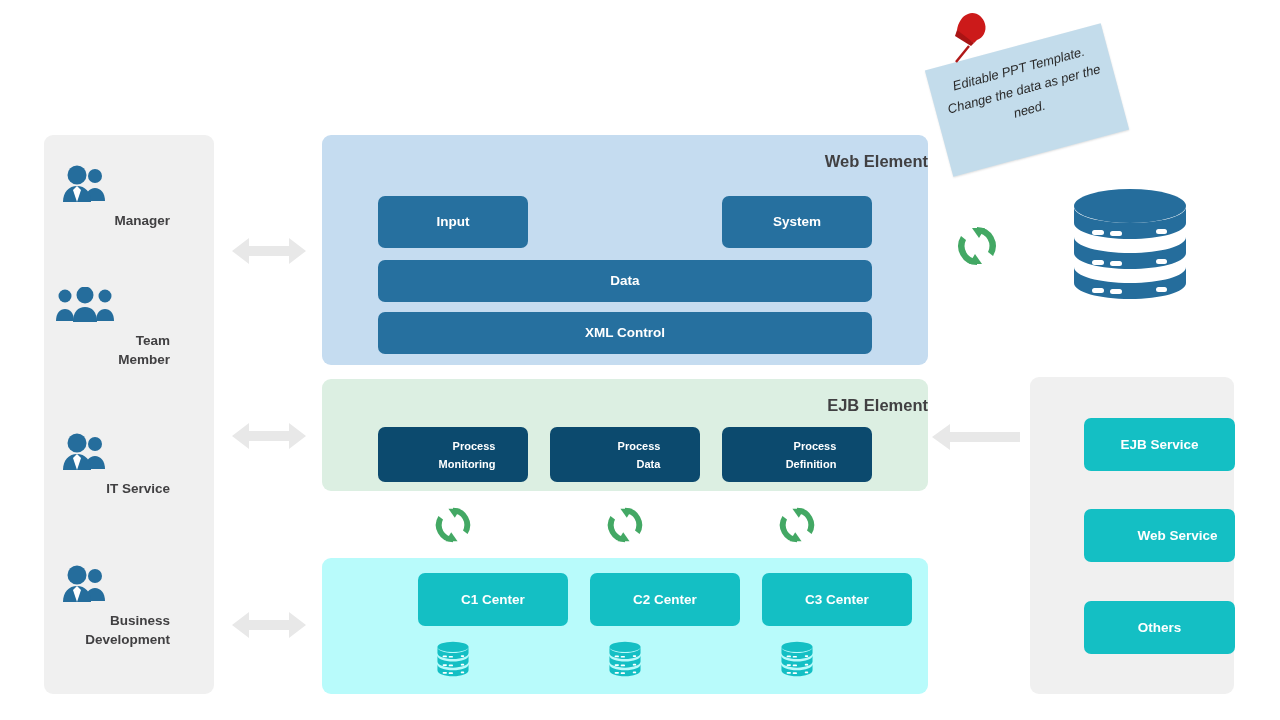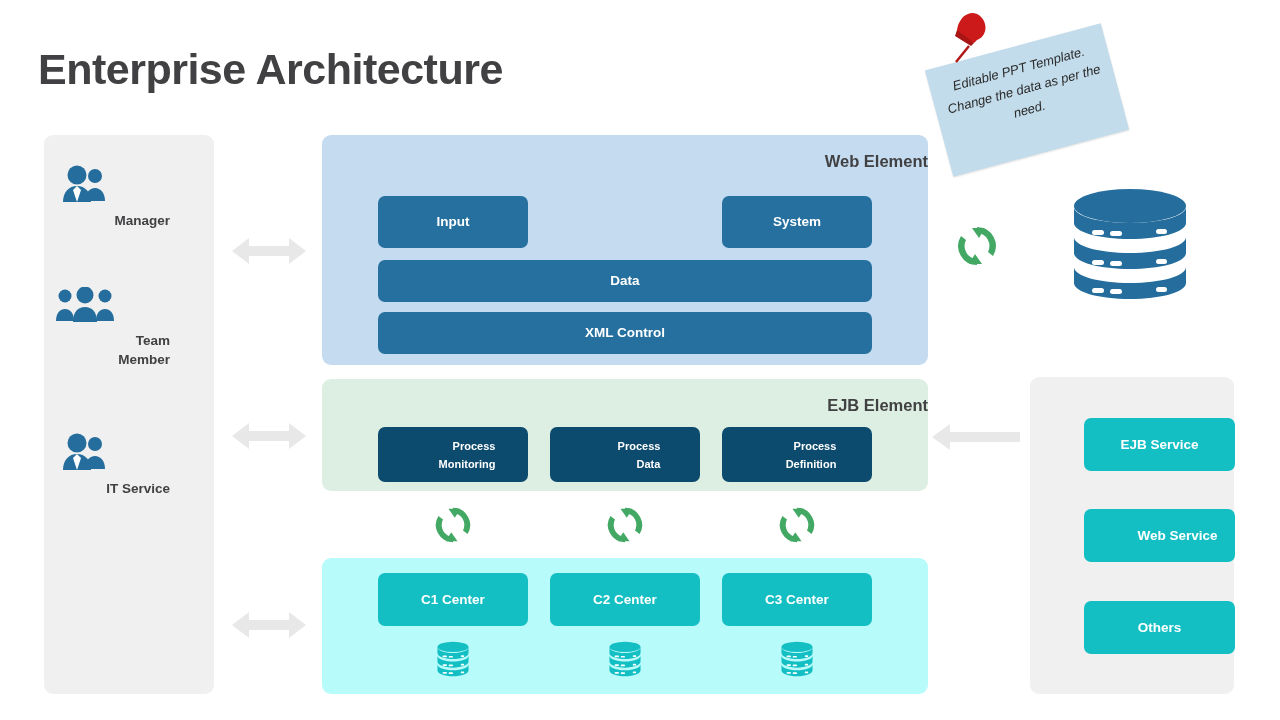--- a/index.html
+++ b/index.html
@@ -60,21 +60,21 @@
   #card-data       { left: 378px; top: 260px; width: 494px; height: 42px; }
   #card-xml        { left: 378px; top: 312px; width: 494px; height: 42px; }
 
   
   .e-card { top: 427px; width: 150px; height: 55px; }
   #card-process-monitoring { left: 378px; }
   #card-process-data       { left: 550px; }
   #card-process-definition { left: 722px; }
 
   
-  .d-card { top: 573px; width: 150px; height: 53px; }
+  .d-card { top: 573px; width: 150px; height: 53px; margin-left: 40px; }
   #card-c1 { left: 378px; }
   #card-c2 { left: 550px; }
   #card-c3 { left: 722px; }
 
   
   .db-small { position: absolute; top: 640px; width: 150px; display: flex; justify-content: center; }
   #db-c1 { left: 378px; }
   #db-c2 { left: 550px; }
   #db-c3 { left: 722px; }
 
@@ -125,21 +125,20 @@
     text-align: center; font-size: 13px; color: #2b2b2b;
     line-height: 21px; font-style: italic; padding: 0 8px;
   }
   #pushpin { position: absolute; left: 938px; top: 10px; }
 </style>
 </head>
 <body>
 
 <div id="stage">
 
-  <div id="page-title">Enterprise Architecture</div>
 
   <div id="sticky-note">
     <div id="sticky-text">Editable PPT Template. Change the data as per the need.</div>
   </div>
   <svg id="pushpin" width="56" height="62" viewBox="0 0 56 62">
     <path d="M31 36 L18 52" stroke="#b01818" stroke-width="2.4" fill="none"></path>
     <path d="M30 4 C37 1 45 6 47 14 C49 21 45 28 39 30 L36 33 L20 24 L19 20 C20 13 24 6 30 4 Z" fill="#cc1a1a"></path>
     <path d="M19 20 L36 33 L33 36 L17 26 Z" fill="#a91414"></path>
   </svg>
 
@@ -212,20 +211,35 @@
           <path d="M27 36 c0-8 4.5-13 10-13 s10 5 10 13 Z"></path>
           <circle cx="19" cy="10" r="9.5"></circle>
           <path d="M5 37 c0-10 6-16 14-16 s14 6 14 16 Z"></path>
         </g>
         <path d="M19 21 l4 4 l-4 12 l-4-12 Z" fill="#ffffff"></path>
       </svg>
     </div>
     <div class="persona-label">IT Service</div>
   </div>
 
+  <div class="persona" style="top:565px">
+    <div class="persona-icon">
+      <svg width="54" height="38" viewBox="0 0 54 38">
+        <g fill="#256d9c">
+          <circle cx="37" cy="11" r="7"></circle>
+          <path d="M27 36 c0-8 4.5-13 10-13 s10 5 10 13 Z"></path>
+          <circle cx="19" cy="10" r="9.5"></circle>
+          <path d="M5 37 c0-10 6-16 14-16 s14 6 14 16 Z"></path>
+        </g>
+        <path d="M19 21 l4 4 l-4 12 l-4-12 Z" fill="#ffffff"></path>
+      </svg>
+    </div>
+    <div class="persona-label">Business
+Development</div>
+  </div>
 
   <svg class="arrow" id="arrow-web" width="74" height="30" viewBox="0 0 74 30">
     <path d="M0 15 L17 2 v8 h40 V2 L74 15 L57 28 v-8 H17 v8 Z" fill="#e8e8e8"></path>
   </svg>
   <svg class="arrow" id="arrow-ejb-left" width="74" height="30" viewBox="0 0 74 30">
     <path d="M0 15 L17 2 v8 h40 V2 L74 15 L57 28 v-8 H17 v8 Z" fill="#e8e8e8"></path>
   </svg>
   <svg class="arrow" id="arrow-data" width="74" height="30" viewBox="0 0 74 30">
     <path d="M0 15 L17 2 v8 h40 V2 L74 15 L57 28 v-8 H17 v8 Z" fill="#e8e8e8"></path>
   </svg>

